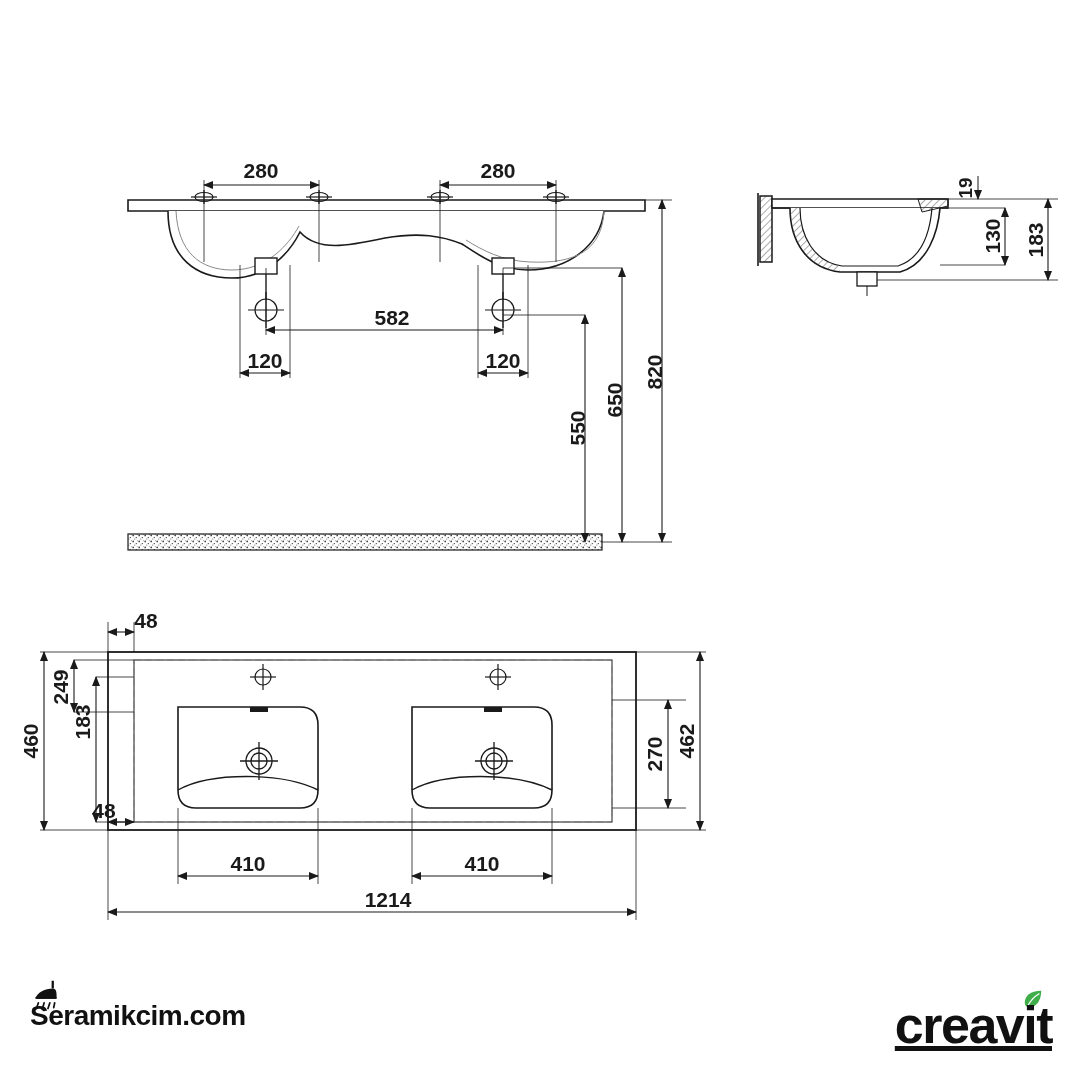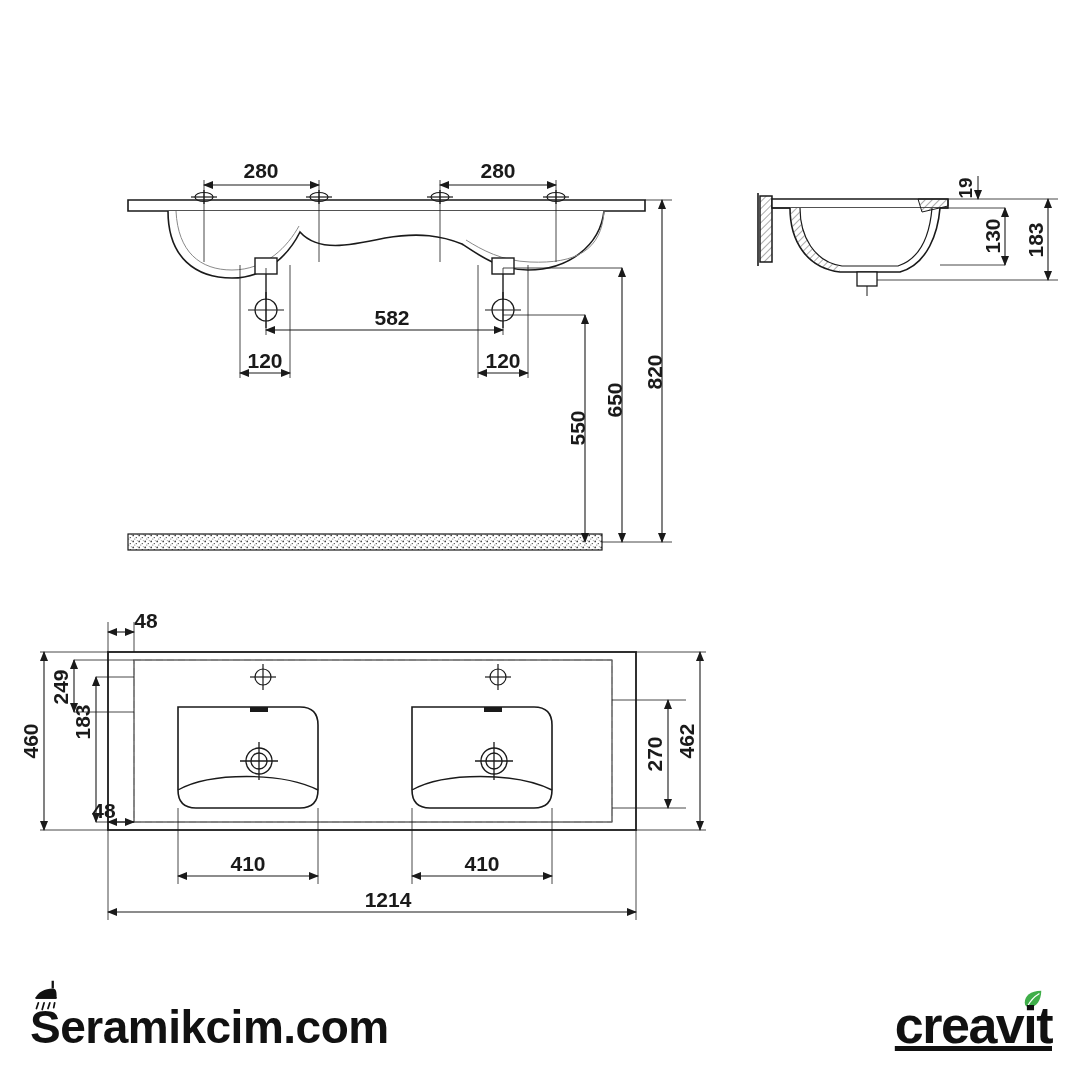--- a/index.html
+++ b/index.html
@@ -20,21 +20,21 @@
   }
   .dim-text-sm{
     font-family:"Liberation Sans", sans-serif;
     font-size:19px;
     font-weight:700;
     fill:#1a1a1a;
   }
   .brand-seramikcim{
     position:absolute;
     left:30px;top:1000px;
-    font-size:46px;
+    font-size:28px;
     font-weight:700;
     color:#111;
     letter-spacing:-0.5px;
     font-family:"Liberation Sans", sans-serif;
     white-space:nowrap;
   }
   .shower-icon{
     position:absolute;
     left:24px;top:975px;
     width:46px;height:46px;

